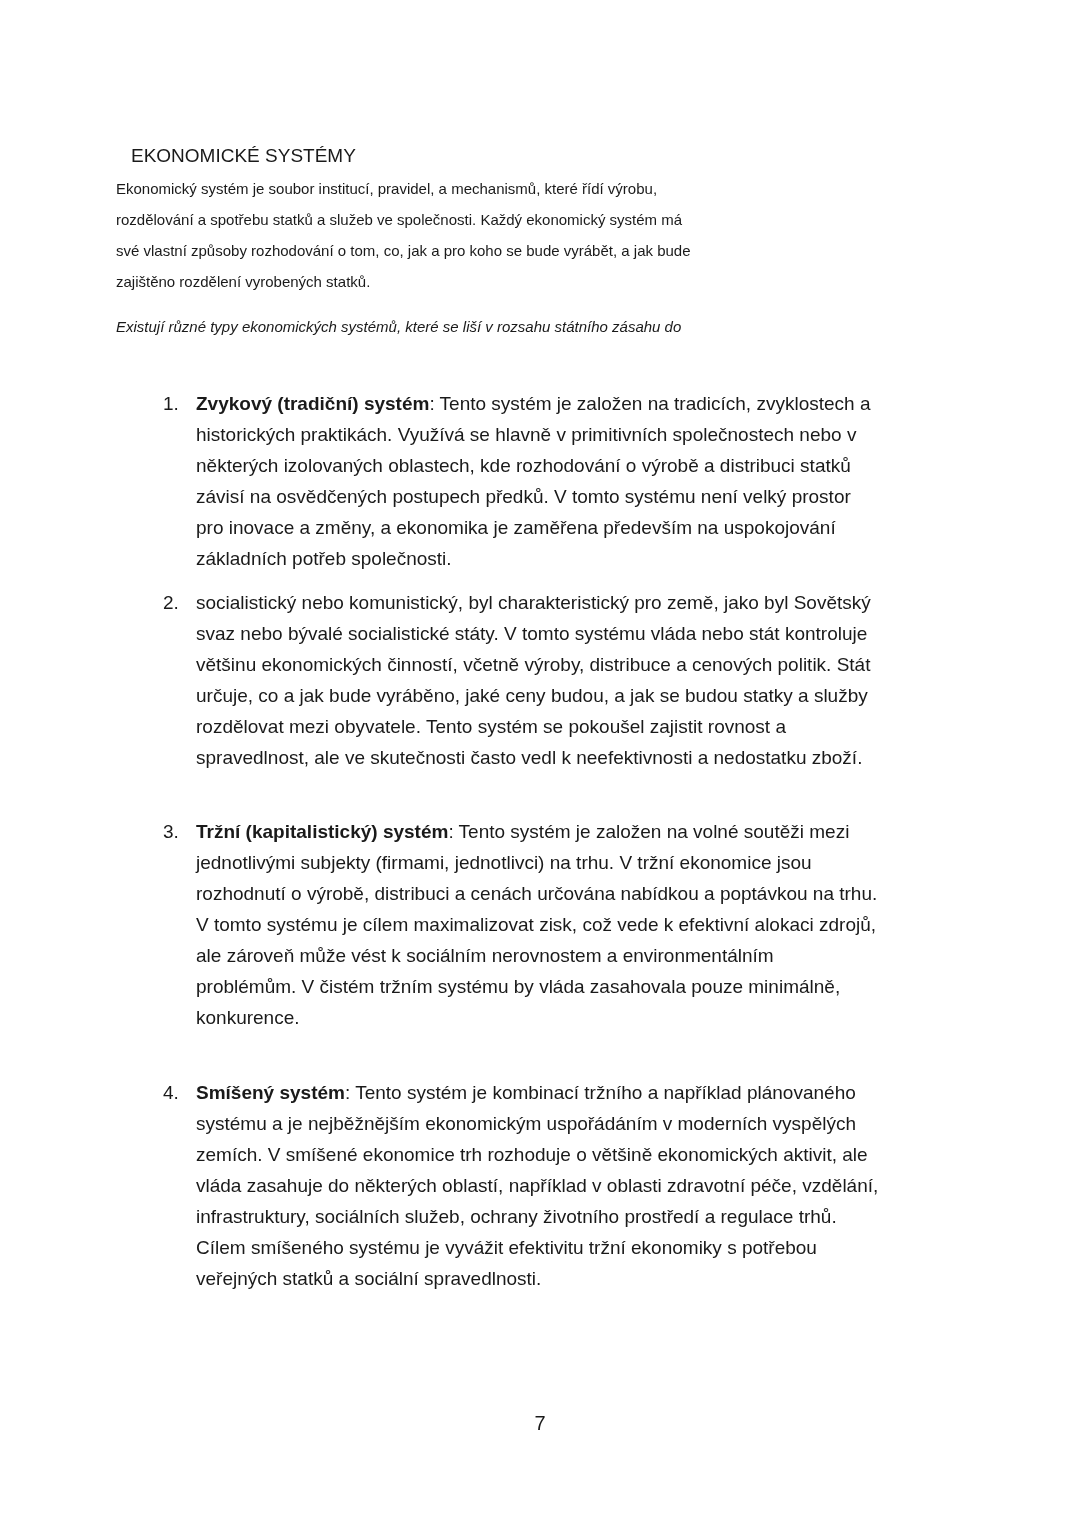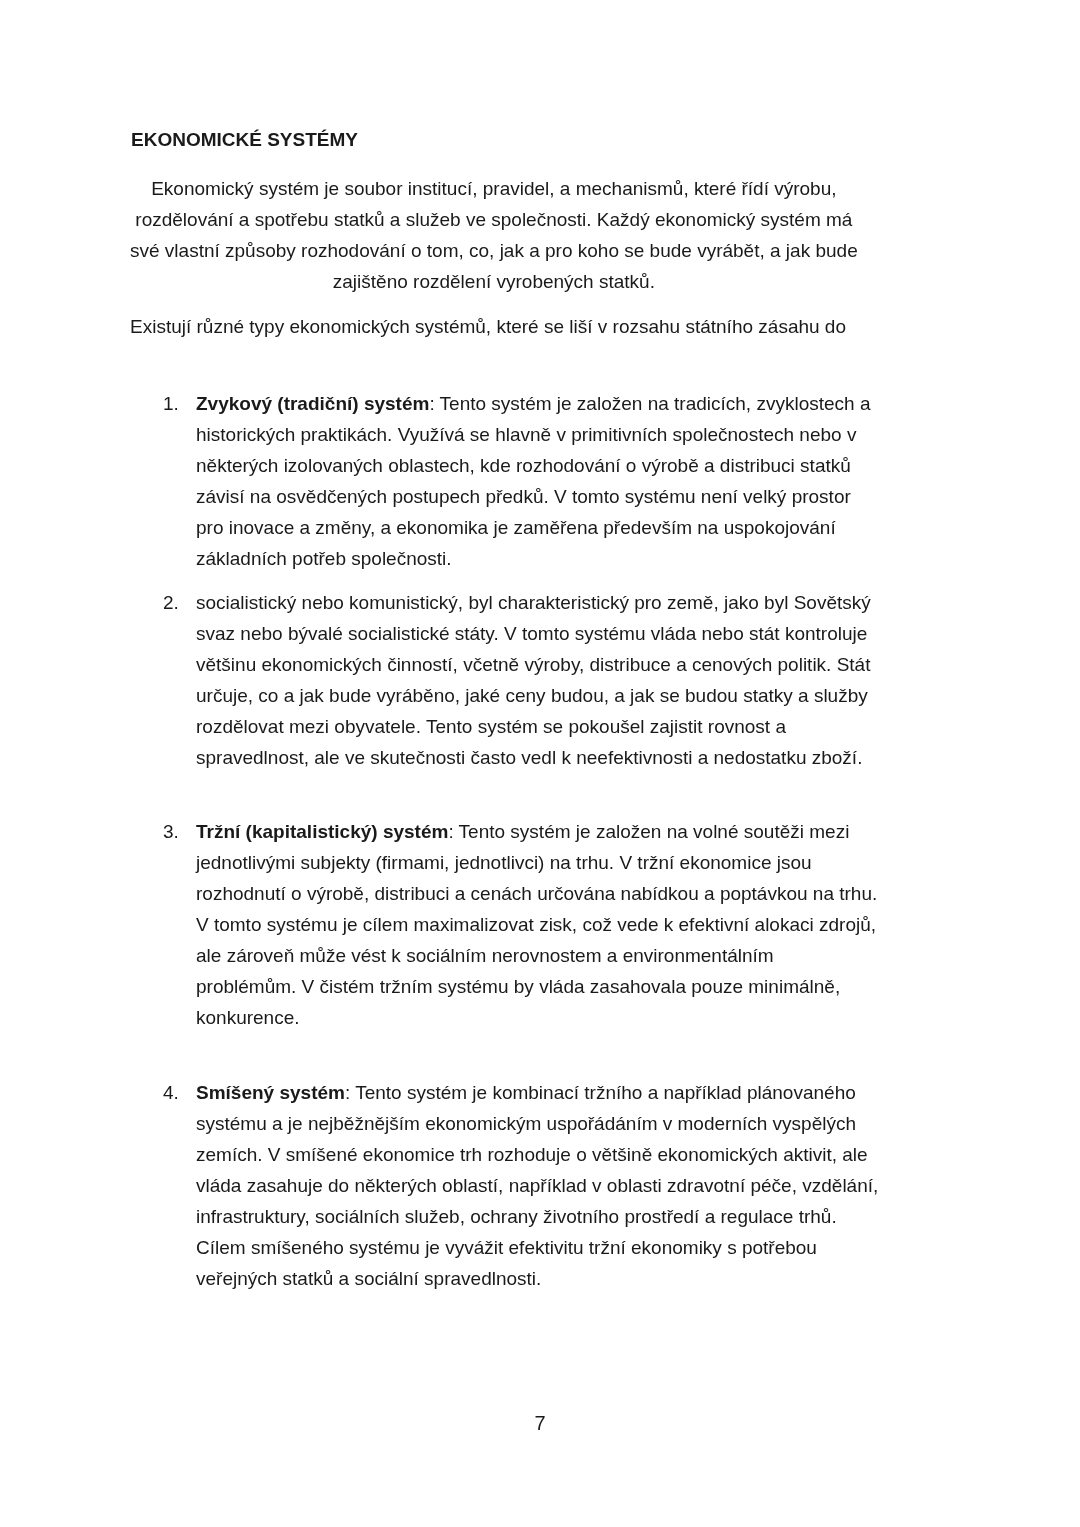--- a/index.html
+++ b/index.html
@@ -17,39 +17,38 @@
     }
     .page {
       position: absolute;
       left: 0; top: 0;
       width: 1080px;
       height: 1527px;
     }
     .heading {
       position: absolute;
       left: 131px;
-      top: 128px;
+      top: 144px;
       font-size: 19px;
-      font-weight: bold;
+      font-weight: normal;
       letter-spacing: 0px;
       line-height: 24px;
     }
     .para {
       position: absolute;
-      left: 130px;
-      font-size: 19px;
+      left: 116px;
+      font-size: 15px;
       line-height: 31px;
-      text-align: center;
     }
     .para .line {
       display: block;
       white-space: nowrap;
     }
     .p1 { top: 173px; }
-    .p2 { top: 311px; }
+    .p2 { top: 311px; font-style: italic; }
     .list-item {
       position: absolute;
       left: 131px;
       font-size: 19px;
       line-height: 31px;
     }
     .list-item .num {
       position: absolute;
       left: 32px;
       top: 0;

